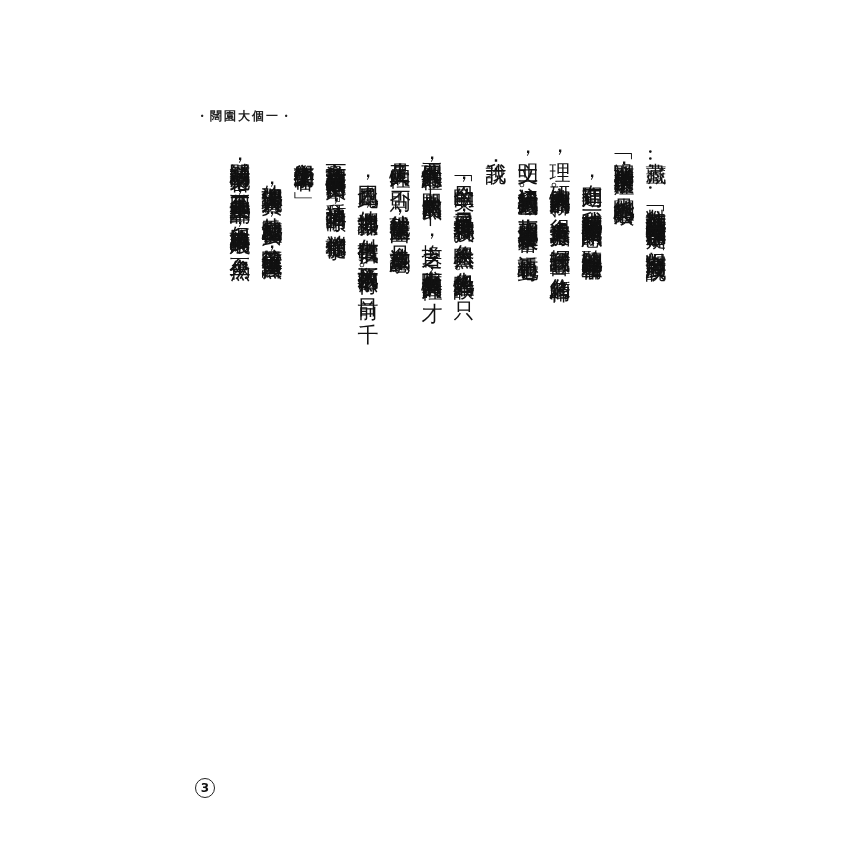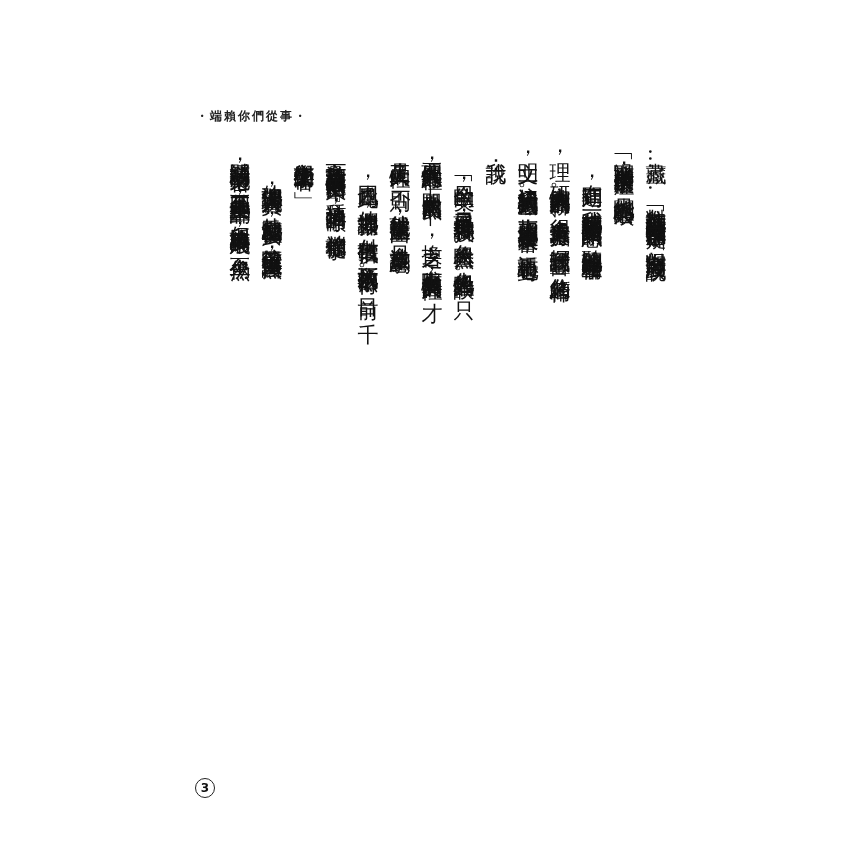--- a/index.html
+++ b/index.html
@@ -13,21 +13,21 @@
                 font-size: 21px; line-height: 32px; letter-spacing: 1px; }
   .col { display: block; white-space: nowrap; }
   .page-number { position: absolute; left: 195px; top: 778px; width: 18px; height: 18px;
                  border: 1.6px solid #222; border-radius: 50%; font-size: 12px; line-height: 18px;
                  text-align: center; font-family: "DejaVu Sans", sans-serif; font-weight: bold; }
 </style>
 </head>
 <body>
 
 <div class="page">
-  <div class="running-head">・端賴你們從事・</div>
+  <div class="running-head">・闊園大個一・</div>
 
   <div class="text-block">
     <span class="col">盡藏……對往昔期許的「科技帶來福祉」雖然仍深信不疑，但對「高度開發」或說</span>
     <span class="col">「過度開發」所帶來的後遺症，也只能關心與浩嘆！</span>
     <span class="col">　在這期間，我也陸續得到一些所謂先進國家的訊息；聽說他們開始建立科學倫</span>
     <span class="col">理，研究人性與大自然的關聯。很多人遠來東方發掘、探討我國豐富、悠久的精神</span>
     <span class="col">文明，這一切給我很大的鼓勵。加上一位電腦專家曾在一次聚會中，語重心長地對</span>
     <span class="col">我說：</span>
     <span class="col">　「今日的歐美，早已發現過分強調科技，忽略大自然，也忽略人性的錯誤。只</span>
     <span class="col">要理解人性的終極，即是大自然的反照——換言之，唯有與大自然契合的人性，才</span>

